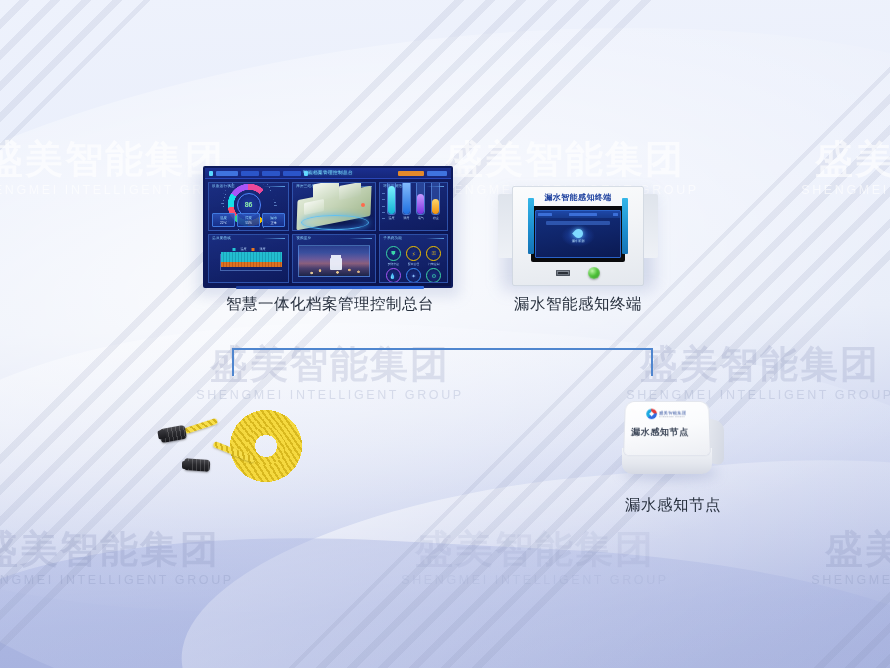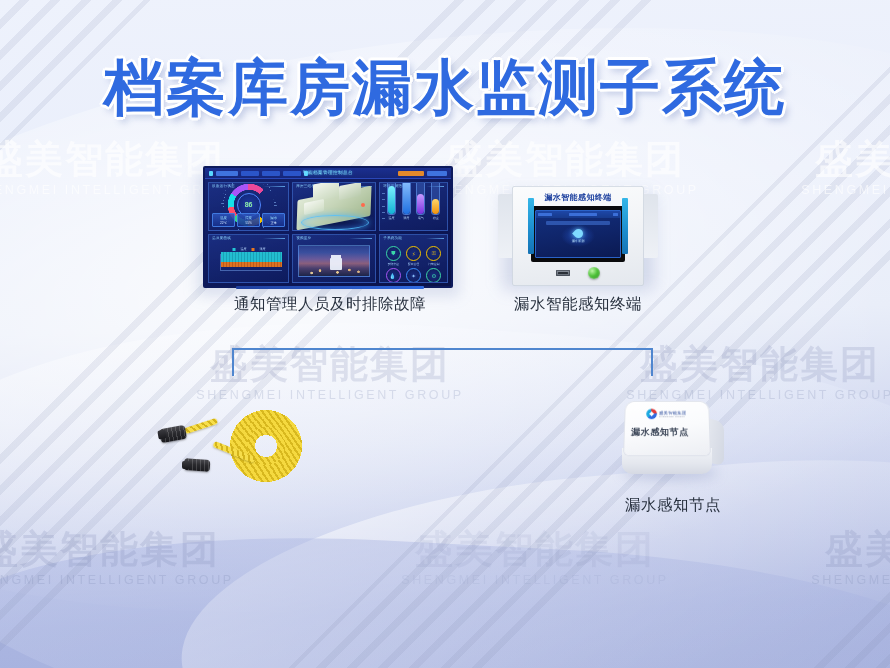--- a/index.html
+++ b/index.html
@@ -314,21 +314,20 @@
   </div>
   <div class="wm dark" style="left:390px;top:530px;width:290px;opacity:.55;">
     <div class="cn">盛美智能集团</div>
     <div class="en">SHENGMEI INTELLIGENT GROUP</div>
   </div>
   <div class="wm dark" style="left:800px;top:530px;width:290px;">
     <div class="cn">盛美智能集团</div>
     <div class="en">SHENGMEI INTELLIGENT GROUP</div>
   </div>
 
-  <div class="title">档案库房漏水监测子系统</div>
 
   <div class="deco-v" style="left:232px;top:348px;height:28px;"></div>
   <div class="deco-h" style="left:232px;top:348px;width:420px;"></div>
   <div class="deco-v" style="left:651px;top:348px;height:28px;"></div>
 
   <div class="console">
     <div class="console-shadow"></div>
     <div class="console-screen">
 
       <div class="dash-top">
@@ -470,21 +469,21 @@
 
               </div>
             </div>
           </div>
 
         </div>
       </div>
     </div>
   </div>
   <div class="cap-bar" style="left:236px;top:286px;width:188px;"></div>
-  <div class="caption" style="left:180px;top:294px;width:300px;">通知管理人员及时排除故障</div>
+  <div class="caption" style="left:180px;top:294px;width:300px;">智慧一体化档案管理控制总台</div>
 
   <div class="terminal">
     <div class="term-shadow"></div>
     <div class="term-wing l"></div>
     <div class="term-wing r"></div>
     <div class="term-body">
       <div class="term-label">漏水智能感知终端</div>
       <div class="term-screen">
         <div class="term-ui">
           <div class="term-ui-top">

